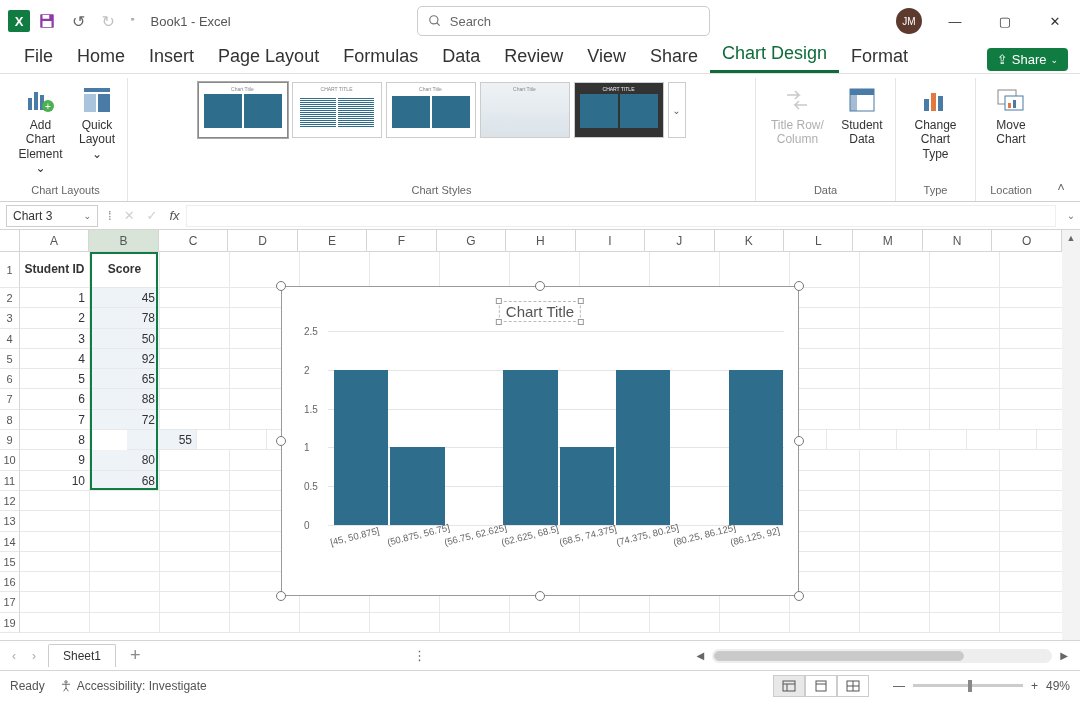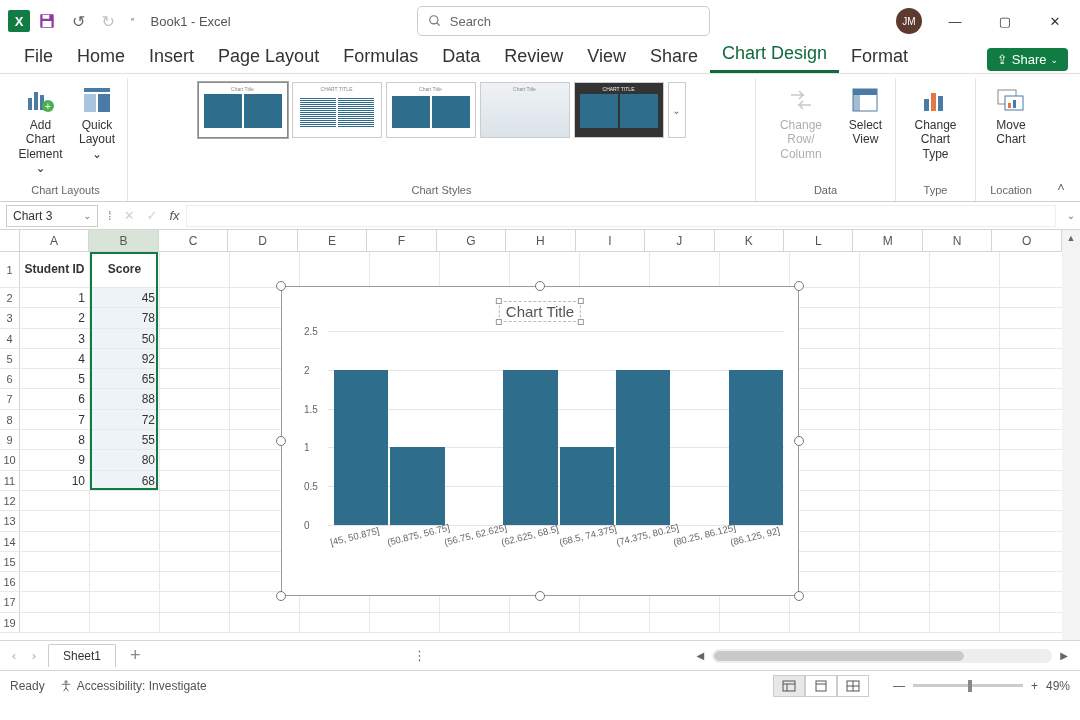--- a/index.html
+++ b/index.html
@@ -235,31 +235,31 @@
   </div>
   <div class="rgroup" style="width:140px">
     <div class="items">
       <div class="bigbtn disabled">
         <div class="ico">
             <svg width="32" height="30" viewBox="0 0 32 30" stroke="#777" fill="none" stroke-width="1.5">
               <path d="M6 10 L18 10 L14 6 M18 10 L14 14"></path>
               <path d="M26 20 L14 20 L18 24 M14 20 L18 16"></path>
             </svg>
           </div>
-        <span>Change Row/ Column</span>
+        <span>Title Row/ Column</span>
       </div>
       <div class="bigbtn">
         <div class="ico">
             <svg width="30" height="30" viewBox="0 0 30 30">
               <rect x="3" y="4" width="24" height="22" fill="#fff" stroke="#4a7ba6"></rect>
               <rect x="3" y="4" width="24" height="6" fill="#4a7ba6"></rect>
               <rect x="3" y="4" width="7" height="22" fill="#4a7ba6" opacity=".5"></rect>
             </svg>
           </div>
-        <span>Select View</span>
+        <span>Student Data</span>
       </div>
     </div>
     <div class="label">Data</div>
   </div>
   <div class="rgroup" style="width:80px">
     <div class="bigbtn">
       <div class="ico">
           <svg width="32" height="30" viewBox="0 0 32 30">
             <rect x="4" y="14" width="5" height="12" fill="#4a7ba6"></rect>
             <rect x="11" y="8" width="5" height="18" fill="#e07a3e"></rect>
@@ -474,21 +474,21 @@
             <div class="cell" style="width: 70px; height: 20.3px;"></div>
             <div class="cell" style="width: 70px; height: 20.3px;"></div>
             <div class="cell" style="width: 70px; height: 20.3px;"></div>
             <div class="cell" style="width: 70px; height: 20.3px;"></div>
             <div class="cell" style="width: 70px; height: 20.3px;"></div>
             <div class="cell" style="width: 70px; height: 20.3px;"></div>
             <div class="cell" style="width: 70px; height: 20.3px;"></div>
           </div>
           <div class="row" style="height: 20.3px;">
             <div class="cell" style="width: 70px; height: 20.3px;">8</div>
-            <div class="cell scoresel" style="width: 70px; height: 20.3px;">55</div>
+            <div class="cell scoresel" style="width: 70px; height: 20.3px; margin-left: 37px;">55</div>
             <div class="cell" style="width: 70px; height: 20.3px;"></div>
             <div class="cell" style="width: 70px; height: 20.3px;"></div>
             <div class="cell" style="width: 70px; height: 20.3px;"></div>
             <div class="cell" style="width: 70px; height: 20.3px;"></div>
             <div class="cell" style="width: 70px; height: 20.3px;"></div>
             <div class="cell" style="width: 70px; height: 20.3px;"></div>
             <div class="cell" style="width: 70px; height: 20.3px;"></div>
             <div class="cell" style="width: 70px; height: 20.3px;"></div>
             <div class="cell" style="width: 70px; height: 20.3px;"></div>
             <div class="cell" style="width: 70px; height: 20.3px;"></div>

